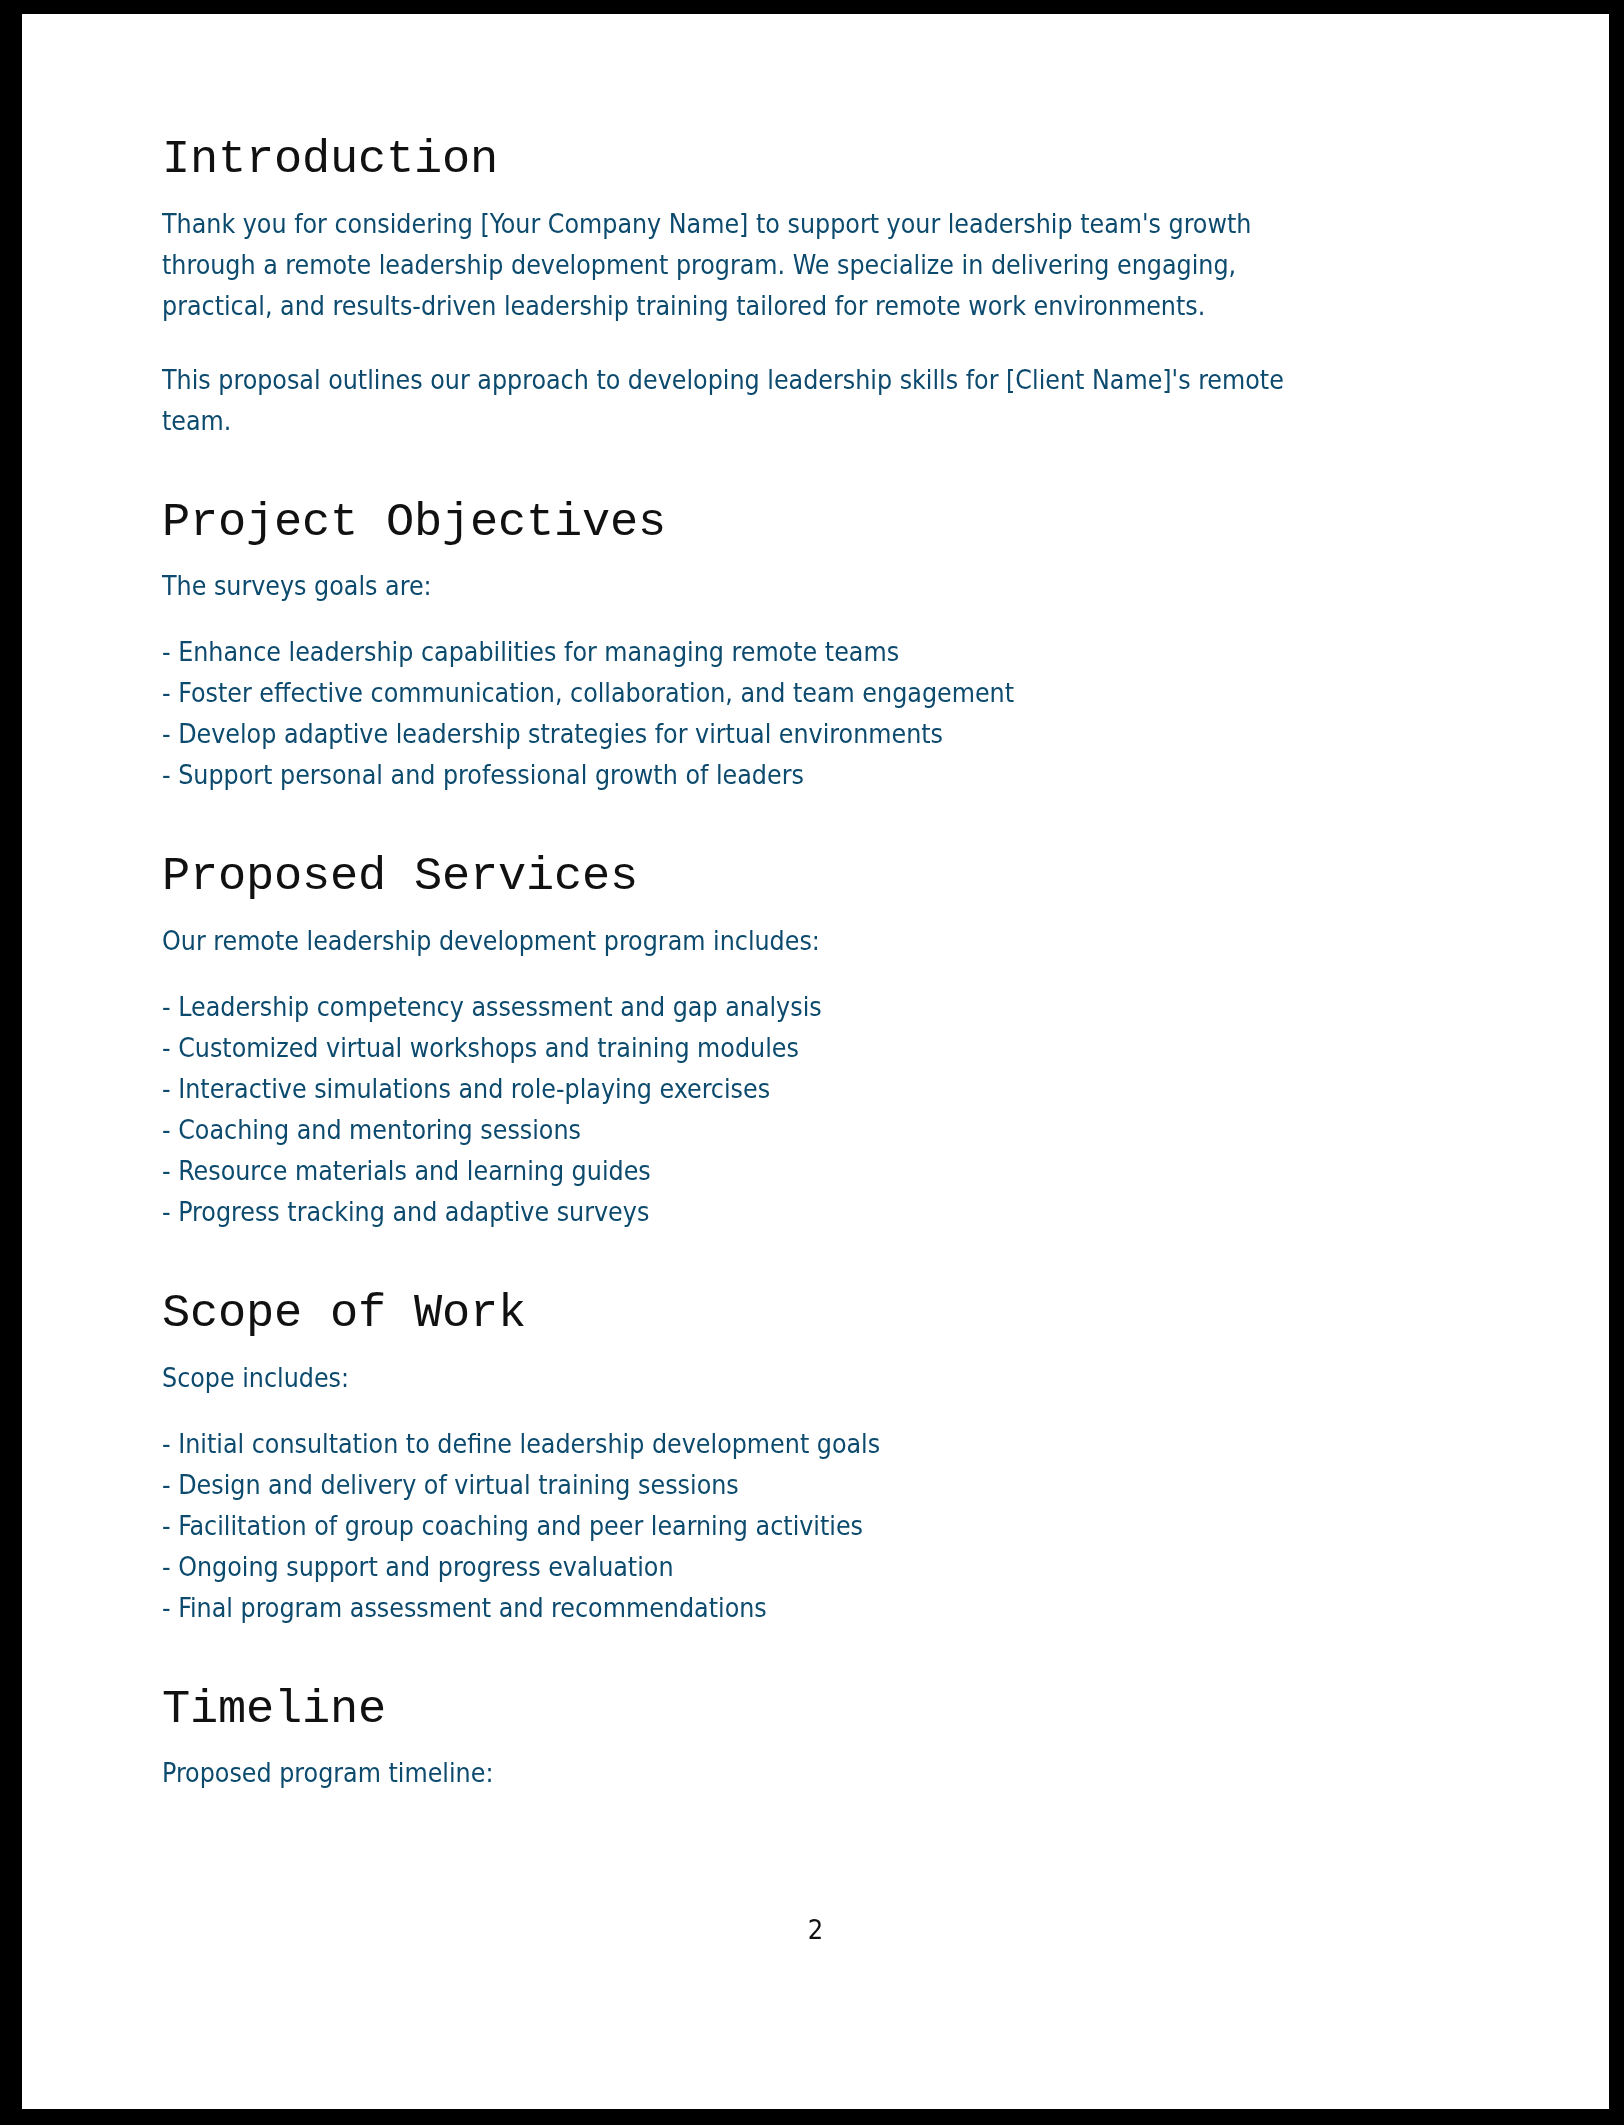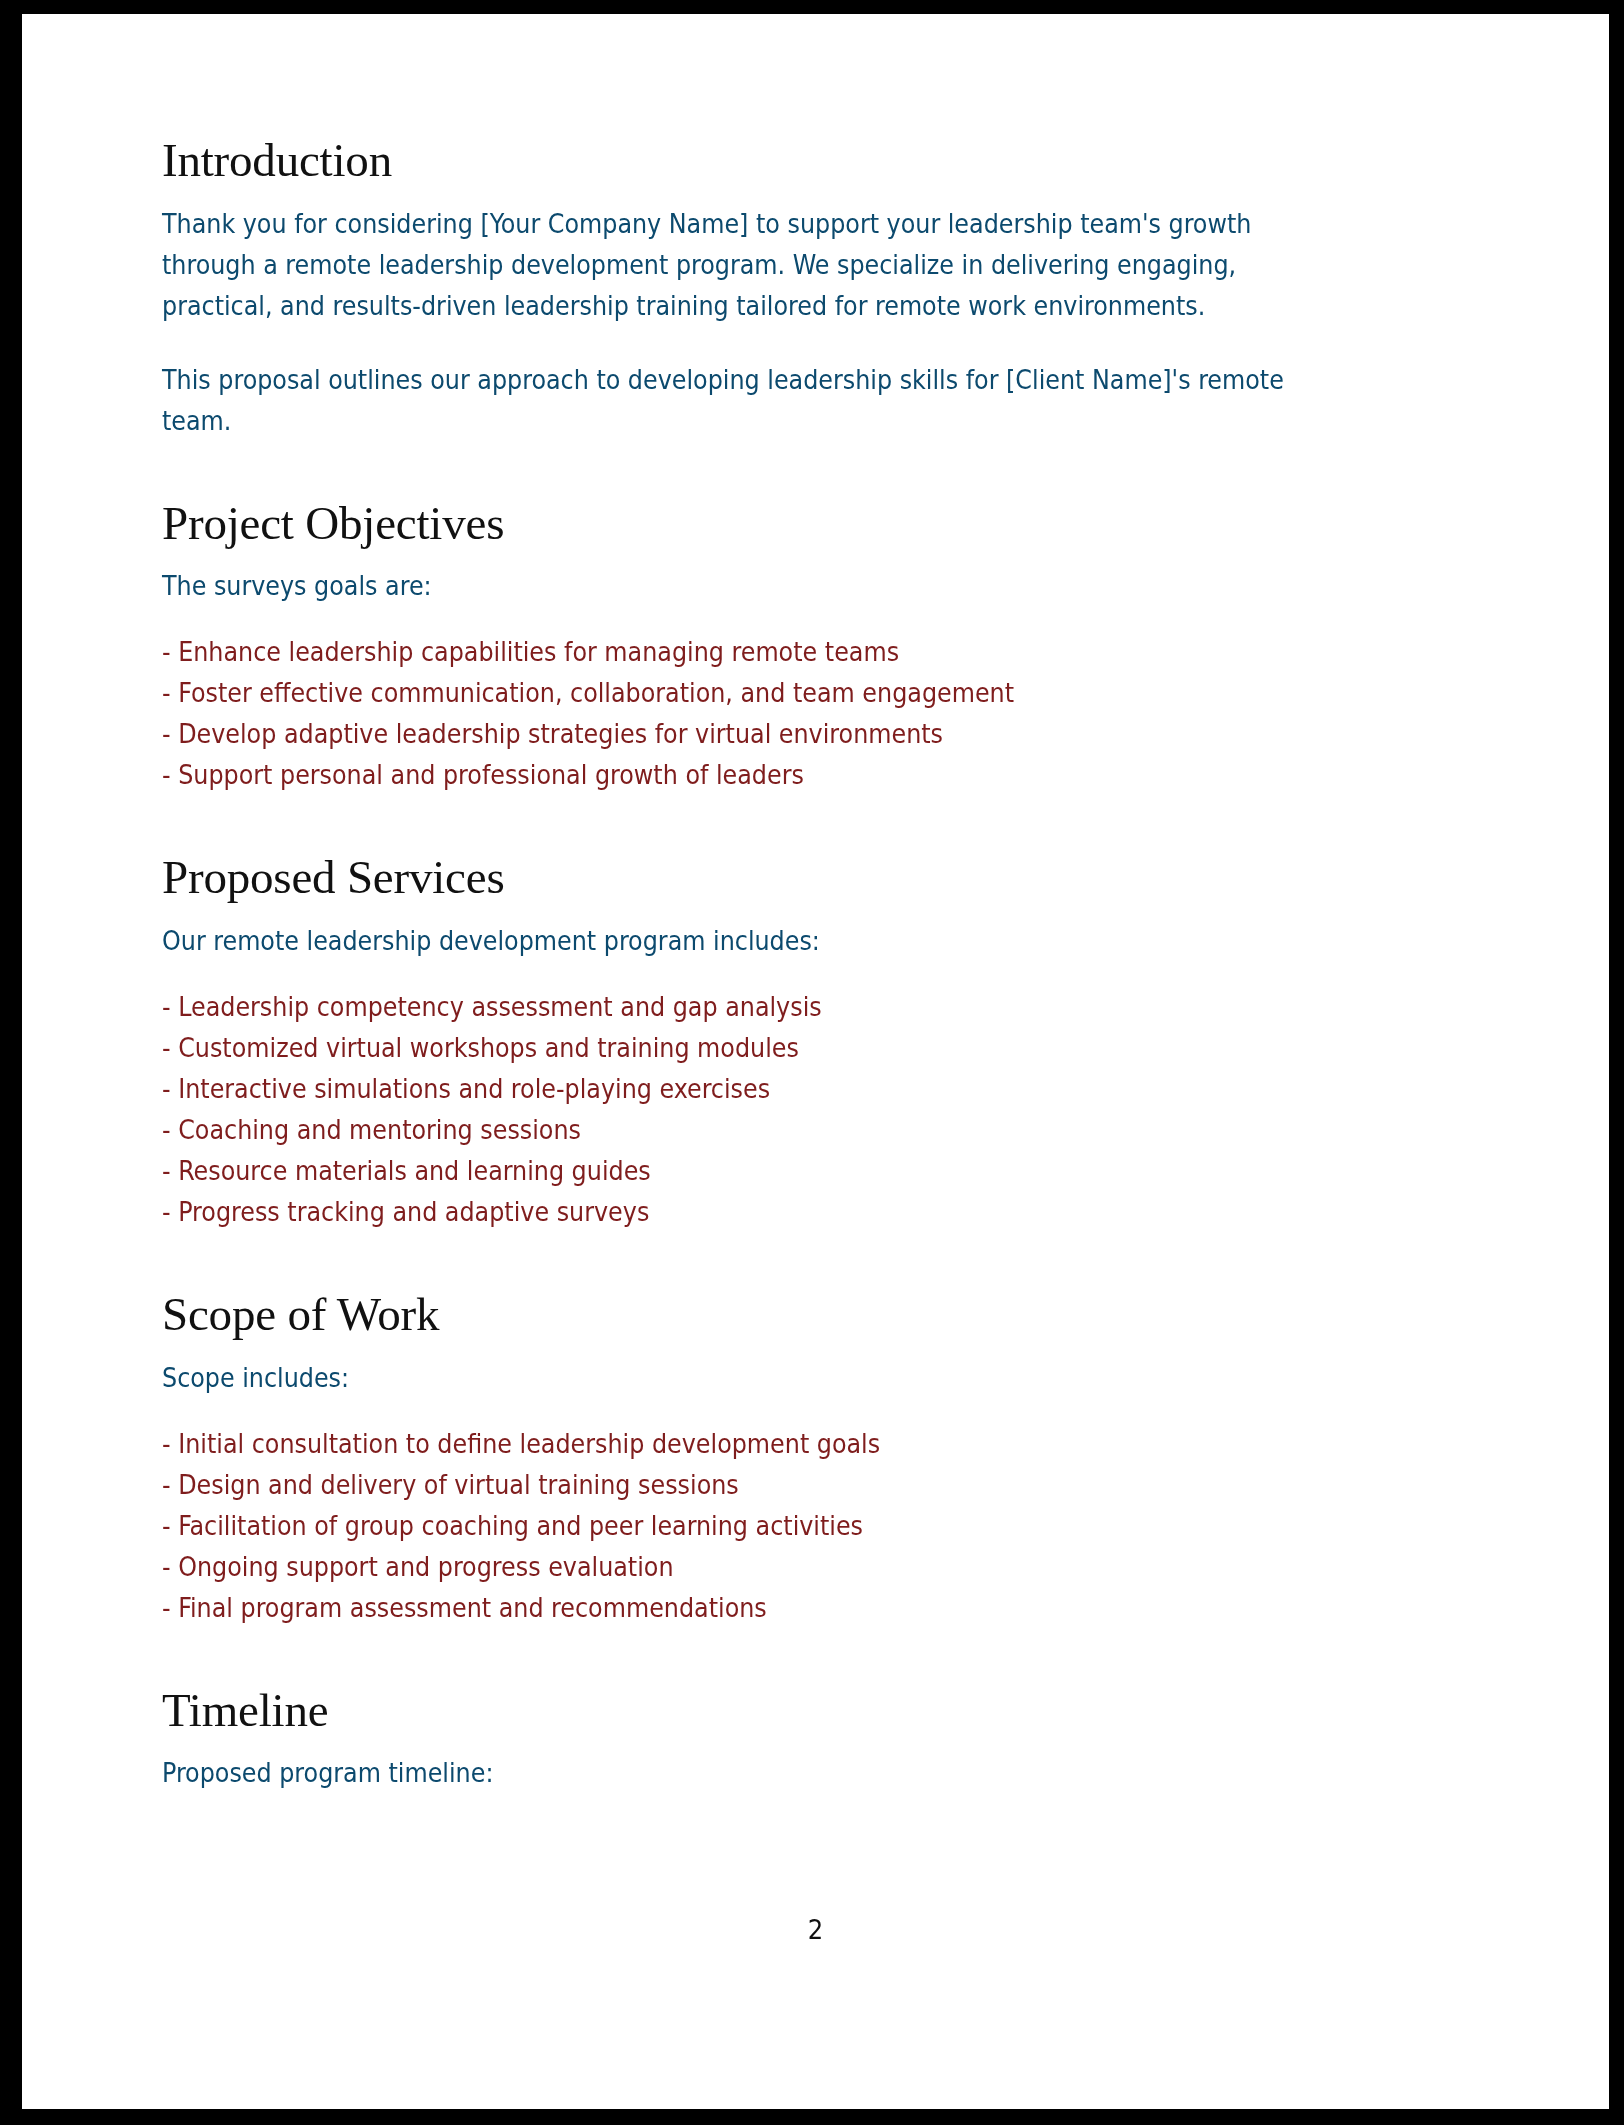--- a/index.html
+++ b/index.html
@@ -34,21 +34,21 @@
 
   
   .content {
     position: absolute;
     left: 140px;
     top: 120px;
     width: 1160px;
   }
 
   h1.section-heading {
-    font-family: Liberation Serif, serif;
+    font-family: Liberation Mono, monospace;
     font-weight: 400;
     font-stretch: condensed;
     font-size: 47px;
     line-height: 1.12;
     letter-spacing: -0.2px;
     color: #111111;
     margin: 0;
     padding: 0;
   }
 
@@ -65,21 +65,21 @@
   ul.bullet-list {
     list-style: none;
     margin: 0;
     padding: 0;
   }
   ul.bullet-list li {
     font-family: "DejaVu Sans Condensed", "Liberation Sans Narrow", "Liberation Sans", sans-serif;
     font-stretch: condensed;
     font-size: 26.5px;
     line-height: 41px;
-    color: #7f1d1d;
+    color: #0c4a6e;
     white-space: nowrap;
   }
 
   
   .gap-after-heading { height: 16px; }
   .gap-para { height: 33px; }
   .gap-before-heading { height: 56px; }
   .gap-before-list { height: 25px; }
 
   .page-number {

